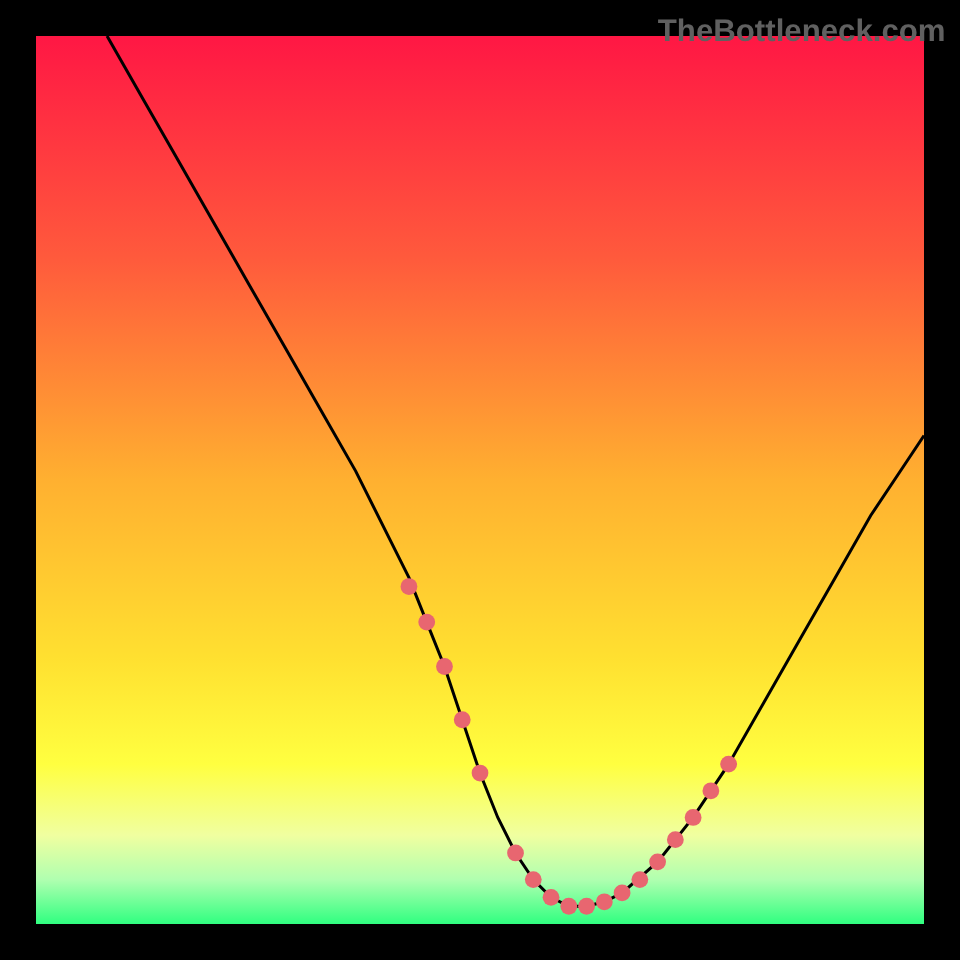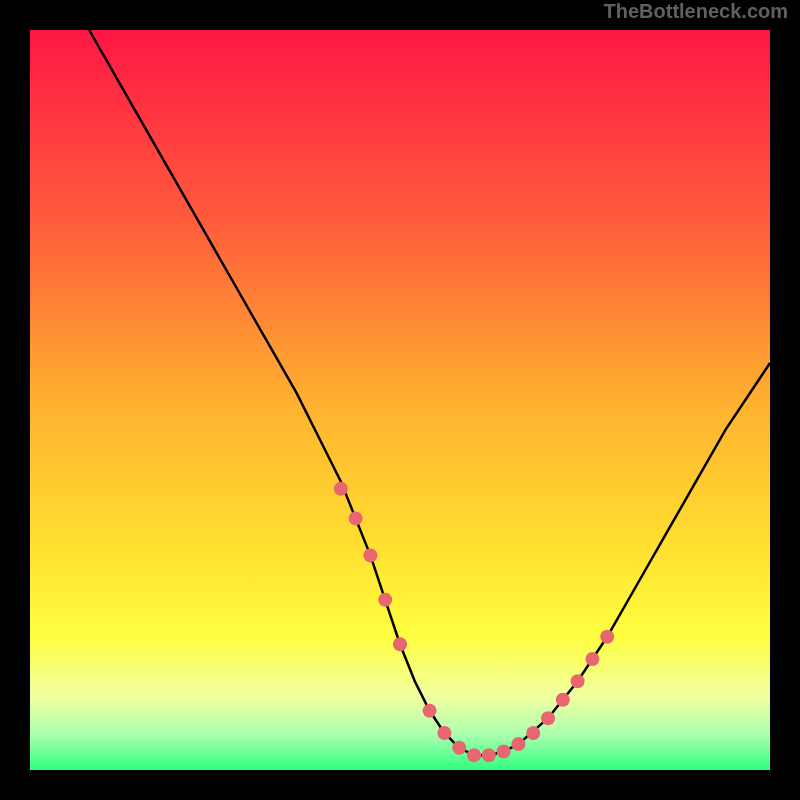--- a/index.html
+++ b/index.html
@@ -1,22 +1,22 @@
 <!DOCTYPE html>
 <html><head>
 <meta charset="utf-8">
 <style>
   * { margin: 0; padding: 0; box-sizing: border-box; }
   body { background: #000; width: 800px; height: 800px; position: relative; overflow: hidden; }
   .watermark {
     position: absolute;
-    top: 0;
+    top: 10px;
     right: 12px;
     font-family: Arial, sans-serif;
-    font-size: 20px;
+    font-size: 26px;
     font-weight: bold;
     color: #606060;
     z-index: 10;
   }
   .plot-area {
     position: absolute;
     left: 30px;
     top: 30px;
     width: 740px;
     height: 740px;

